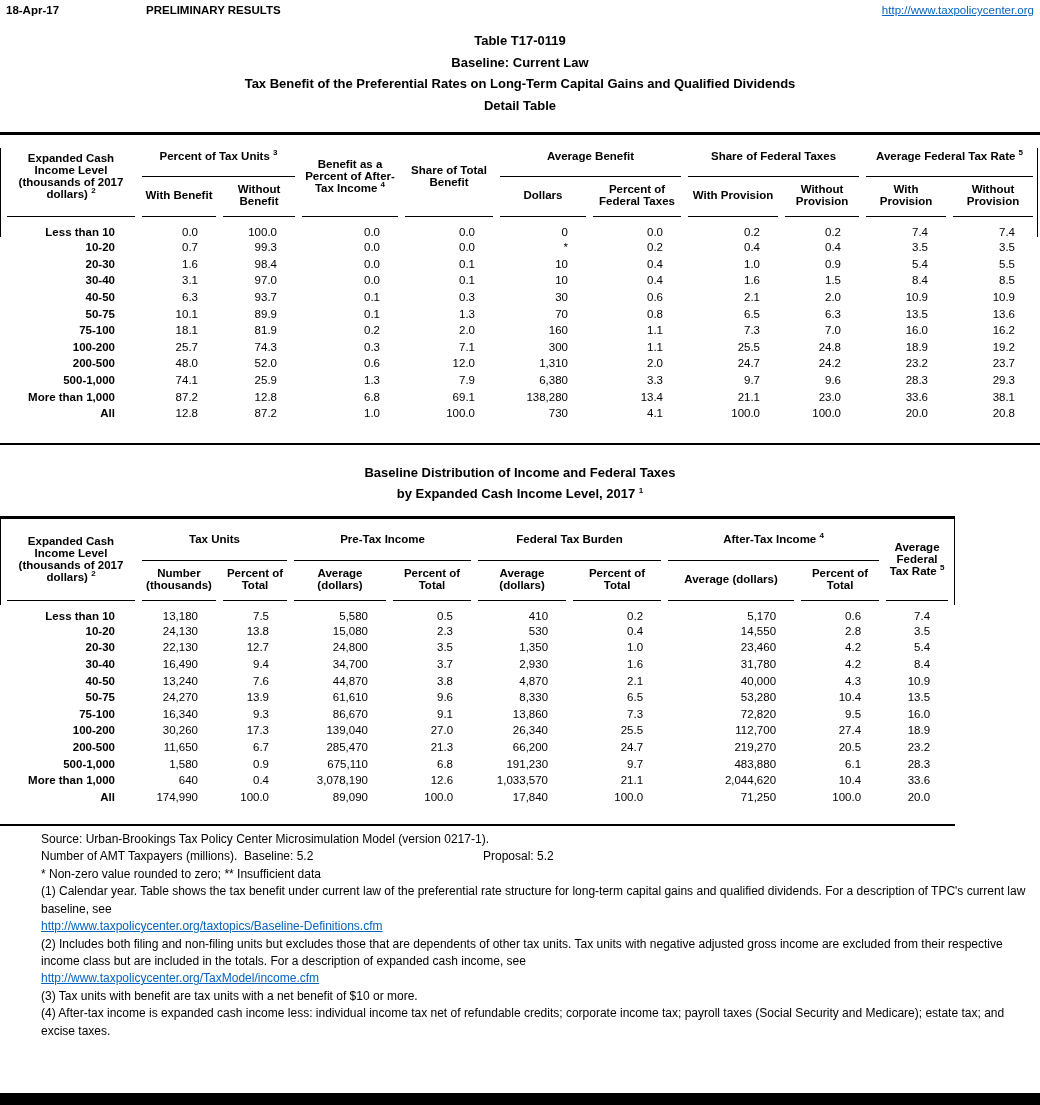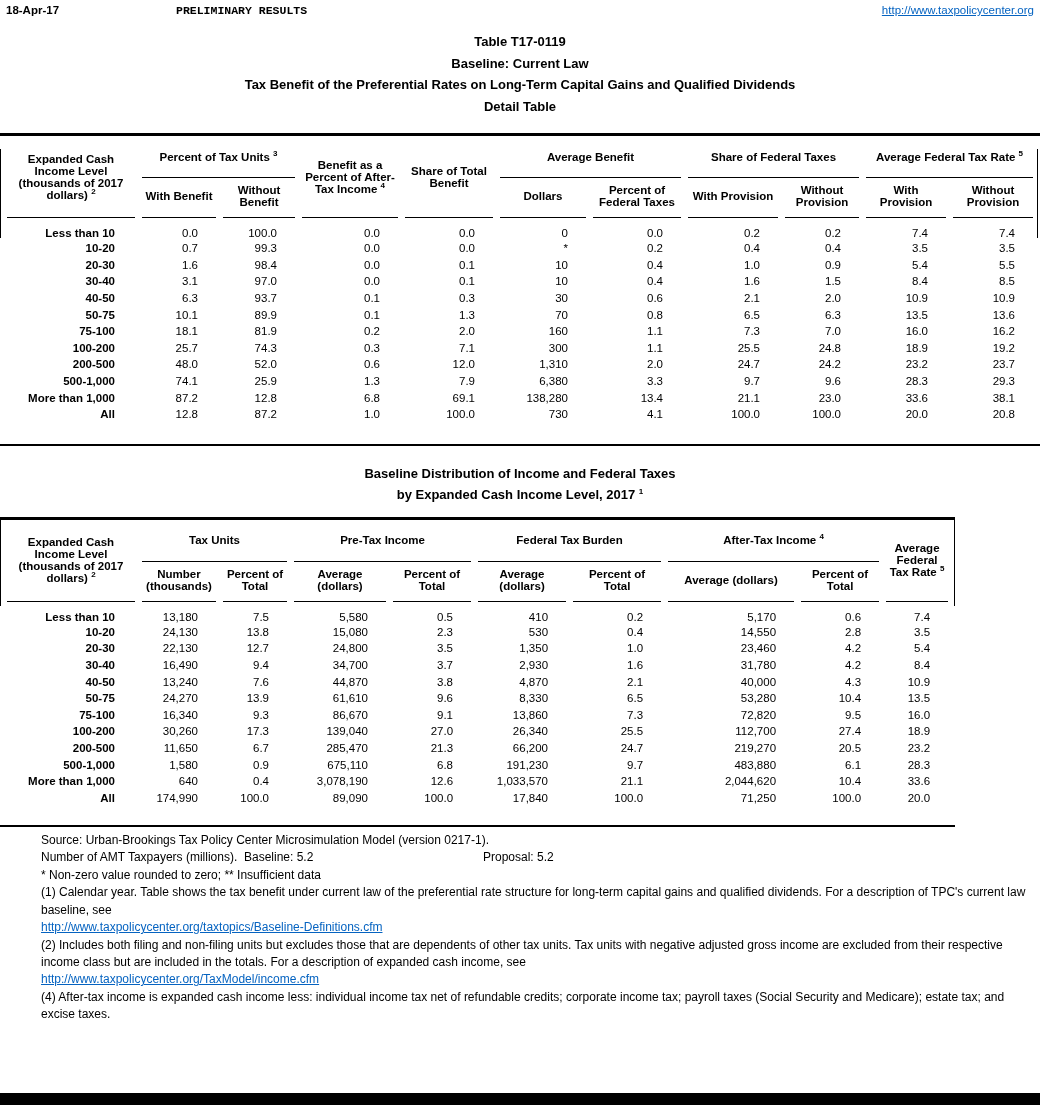--- a/index.html
+++ b/index.html
@@ -3,23 +3,23 @@
 <meta charset="utf-8">
 <style>
   * { box-sizing: border-box; }
   html,body { margin:0; padding:0; }
   body {
     width:1040px; height:1105px; position:relative; overflow:hidden;
     background:#ffffff; color:#000;
     font-family:"Liberation Sans", sans-serif; font-size:11.5px;
   }
   
-  .top-row { display:flex; align-items:flex-start; padding:4px 6px 0 6px;gap:30px; }
+  .top-row { display:flex; align-items:flex-start; padding:4px 6px 0 6px; }
   .top-date { font-weight:bold; width:140px; }
-  .top-status { font-weight:bold;font-family:Liberation Mono, monospace; }
+  .top-status { font-weight:bold; }
   .top-link { margin-left:auto; }
   a.link { color:#0563C1; text-decoration:underline; cursor:pointer; }
 
   
   .title-block { text-align:center; margin-top:14px; font-weight:bold; font-size:13px; line-height:21.5px; }
   sup { font-size:8px; vertical-align:super; line-height:0; }
 
   
   .rule-double { border-top:2px solid #000; border-bottom:1px solid #000; height:3px; }
   .rule-single { border-top:2px solid #000; height:0; }
@@ -463,16 +463,17 @@
 </div>
 
 <div class="notes">
     <div class="note-line">Source: Urban-Brookings Tax Policy Center Microsimulation Model (version 0217-1).</div>
     <div class="note-line"><span style="white-space: pre-wrap; text-align: center;">Number of AMT Taxpayers (millions).  Baseline: 5.2</span><span class="amt-proposal">Proposal: 5.2</span></div>
     <div class="note-line">* Non-zero value rounded to zero; ** Insufficient data</div>
     <div class="note-line">(1) Calendar year. Table shows the tax benefit under current law of the preferential rate structure for long-term capital gains and qualified dividends. For a description of TPC's current law baseline, see</div>
     <div class="note-line"><a class="link" href="#">http://www.taxpolicycenter.org/taxtopics/Baseline-Definitions.cfm</a></div>
     <div class="note-line">(2) Includes both filing and non-filing units but excludes those that are dependents of other tax units. Tax units with negative adjusted gross income are excluded from their respective income class but are included in the totals. For a description of expanded cash income, see</div>
     <div class="note-line"><a class="link" href="#">http://www.taxpolicycenter.org/TaxModel/income.cfm</a></div>
+    <div class="note-line">(3) Tax units with benefit are tax units with a net benefit of $10 or more.</div>
     <div class="note-line">(4) After-tax income is expanded cash income less: individual income tax net of refundable credits; corporate income tax; payroll taxes (Social Security and Medicare); estate tax; and excise taxes.</div>
   </div>
 
 <div class="bottom-bar"></div>
 
 </body></html>

